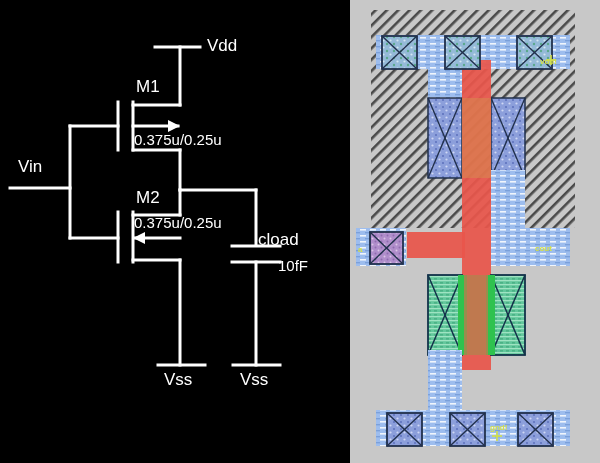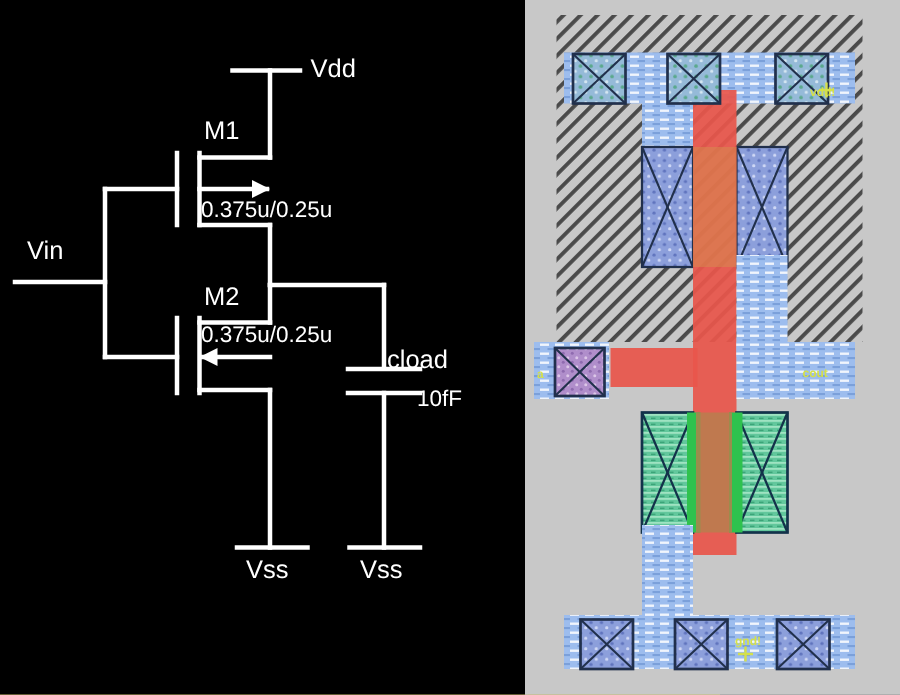--- a/index.html
+++ b/index.html
@@ -1,18 +1,18 @@
 <!DOCTYPE html>
 <html><head>
 <meta charset="utf-8">
 <style>
   html,body{margin:0;padding:0;background:#c0c0c0;}
   body{width:600px;height:463px;overflow:hidden;
        font-family:"Liberation Sans",sans-serif;}
-  #app{position:relative;width:480px;height:463px;background:#fde047;}
+  #app{position:relative;width:480px;height:463px;background:#0f172a;}
 
   
   #schematic{position:absolute;left:0;top:0;width:350px;height:463px;
              background:#000;overflow:hidden;}
   #schematic svg{display:block;}
   .sch-txt{fill:#ffffff;font-family:"Liberation Sans",sans-serif;
            font-size:17px;dominant-baseline:middle;}
   .sch-txt-sm{fill:#ffffff;font-family:"Liberation Sans",sans-serif;
            font-size:15px;dominant-baseline:middle;}
 

